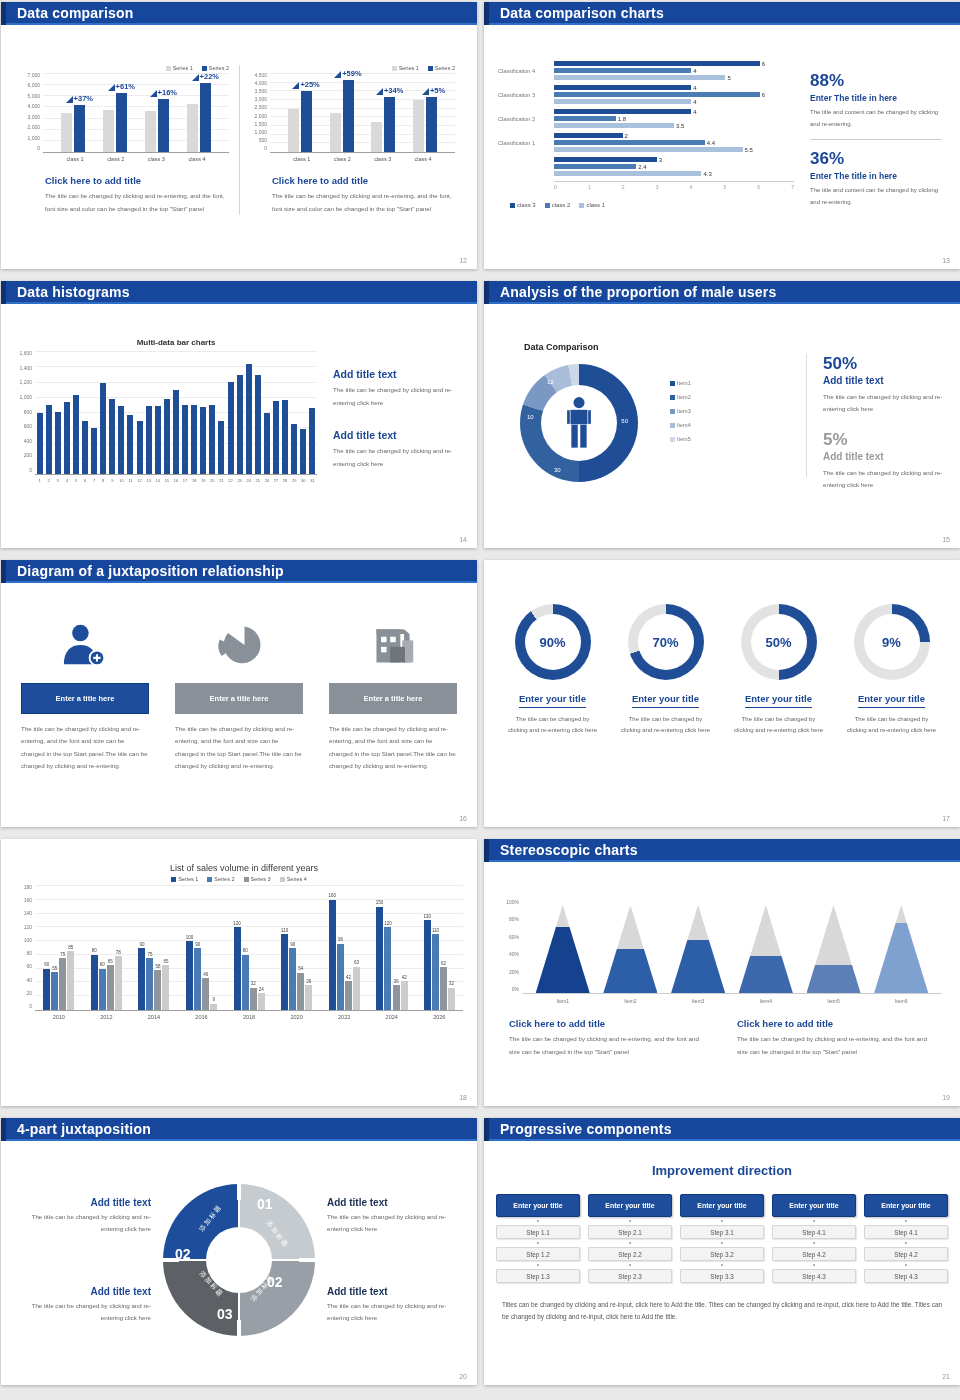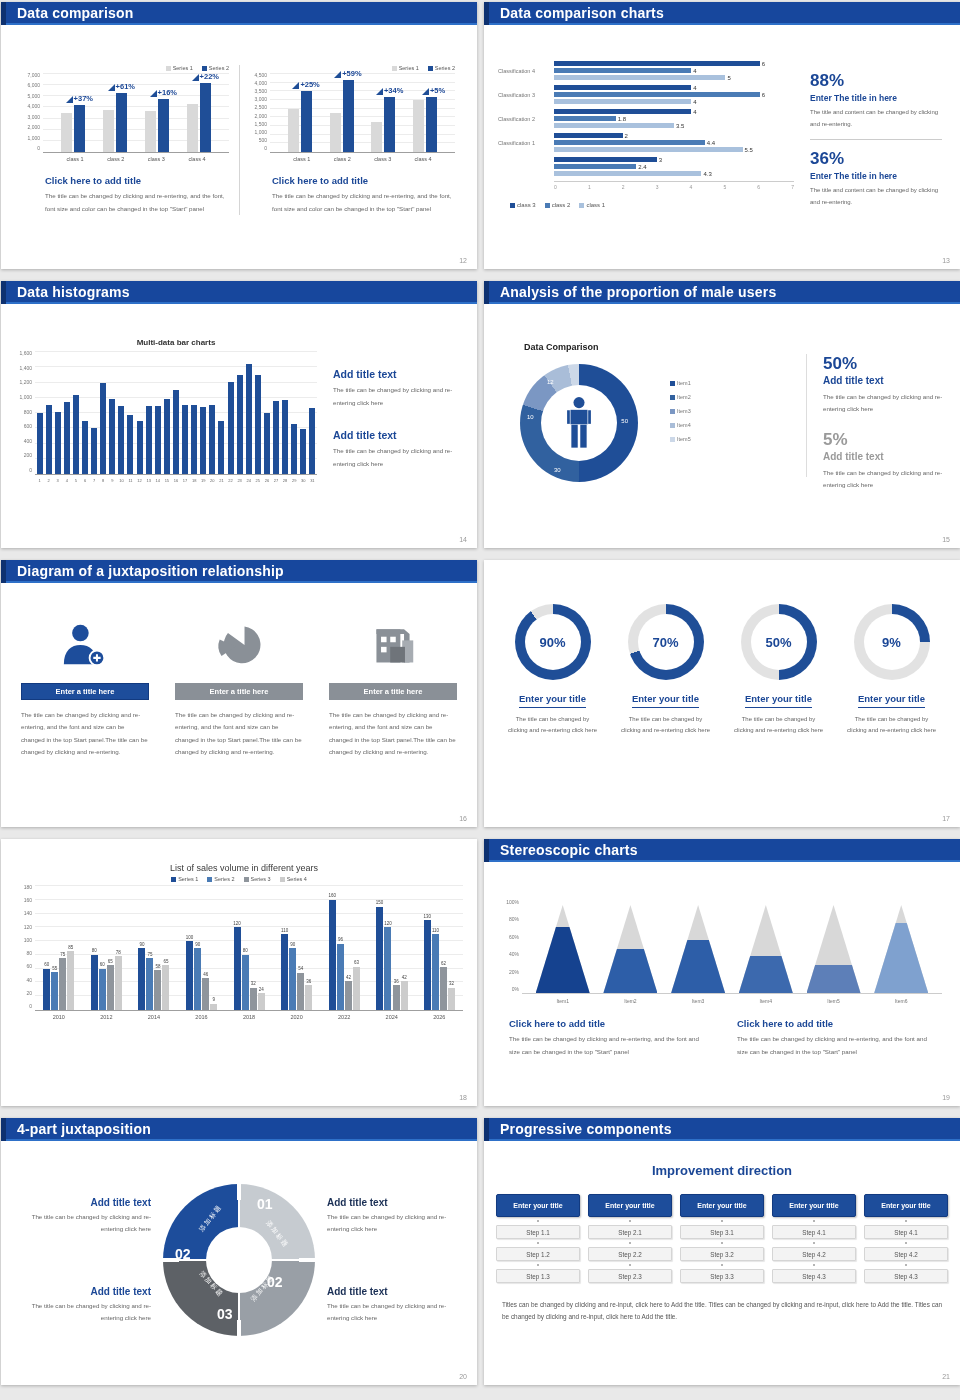--- a/index.html
+++ b/index.html
@@ -73,21 +73,21 @@
   .vdiv{width:1px;background:#ddd;margin:12px 0 14px 0}
   .s15-right{flex:1;padding:12px 4px 0 16px}
   .s15-pct{font-size:17px;font-weight:bold;color:var(--textNavy)}
   .s15-h{font-size:10px;font-weight:bold;color:var(--textNavy);margin-top:1px}
   .s15-b{font-size:6.2px;color:var(--bodyText);line-height:1.95;margin-top:5px}
   .muted .s15-pct,.muted .s15-h{color:#9a9a9a}
   .s15-blk2{margin-top:15px}
   
   .s16-wrap{display:grid;grid-template-columns:1fr 1fr 1fr;gap:26px;padding:36px 20px 0}
   .s16-icon{height:52px;display:flex;align-items:center;justify-content:center}
-  .s16-bar{margin-top:12px;height:17px;display:flex;align-items:center;justify-content:center;color:#fff;font-size:7.5px;font-weight:bold}
+  .s16-bar{margin-top:12px;height:31px;display:flex;align-items:center;justify-content:center;color:#fff;font-size:7.5px;font-weight:bold}
   .s16-bar.blue{background:var(--iconNavy);border:1px solid #123a80}
   .s16-bar.gray{background:var(--iconGray)}
   .s16-body{margin-top:9px;font-size:6.2px;color:var(--bodyText);line-height:2.0}
   
   .s17-row{display:flex;padding:44px 12px 0}
   .g17-col{width:25%;display:flex;flex-direction:column;align-items:center}
   .gauge{position:relative;width:76px;height:76px;border-radius:50%}
   .gauge .ghole{position:absolute;inset:10px;background:#fff;border-radius:50%}
   .gauge-lab{position:absolute;inset:0;display:flex;align-items:center;justify-content:center;font-size:13px;font-weight:bold;color:var(--textNavy);z-index:1}
   .g17-h{margin-top:13px;font-size:9.5px;font-weight:bold;color:var(--textNavy);border-bottom:1px solid var(--textNavy);padding-bottom:3px}

